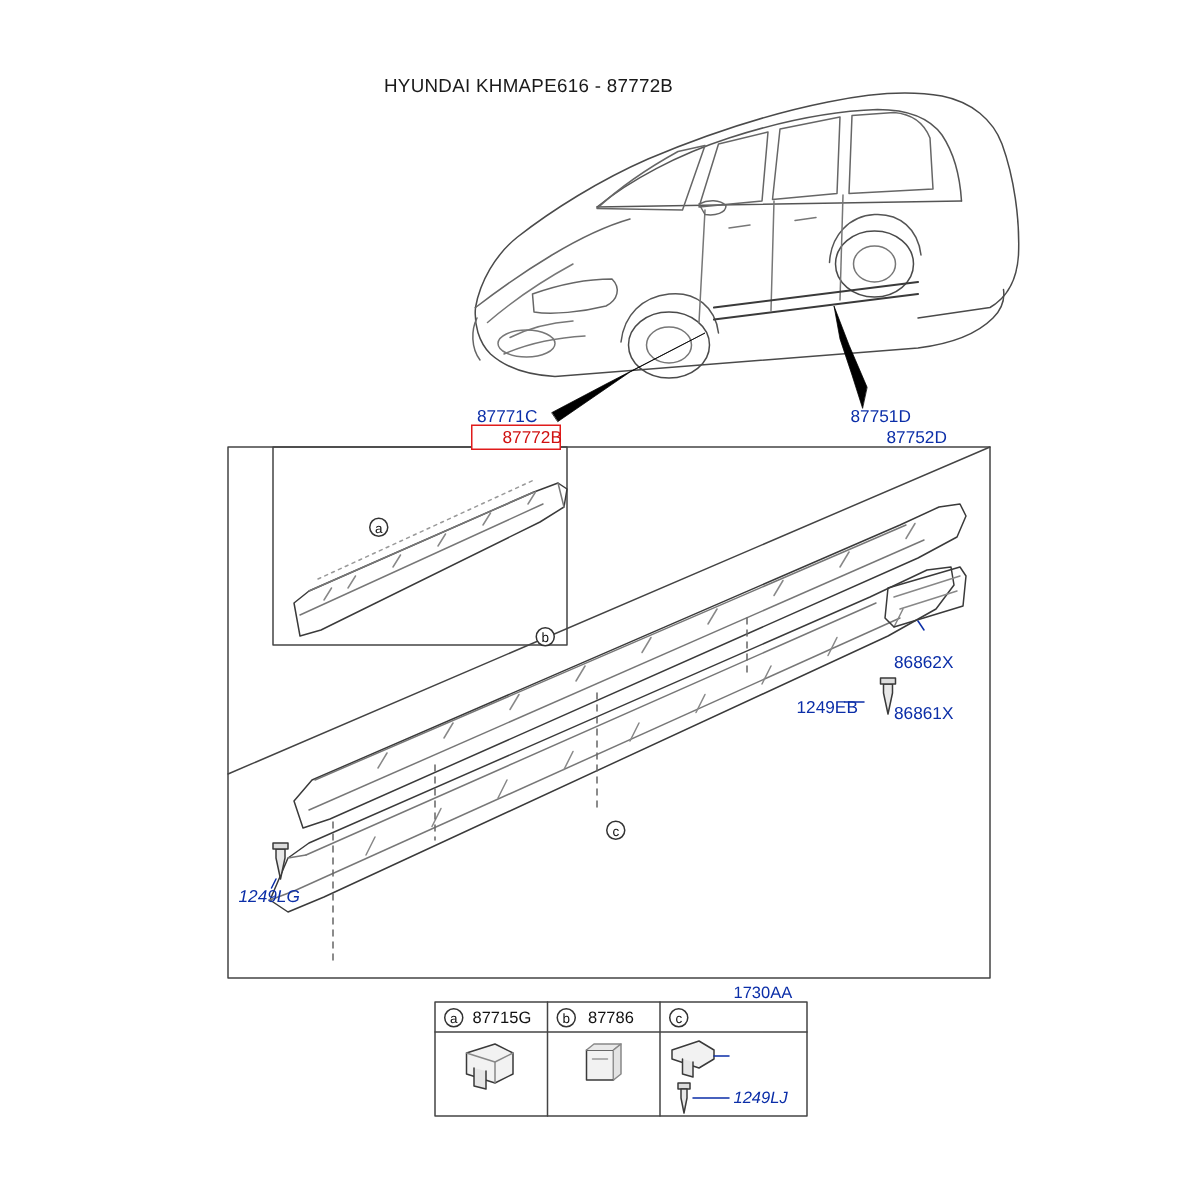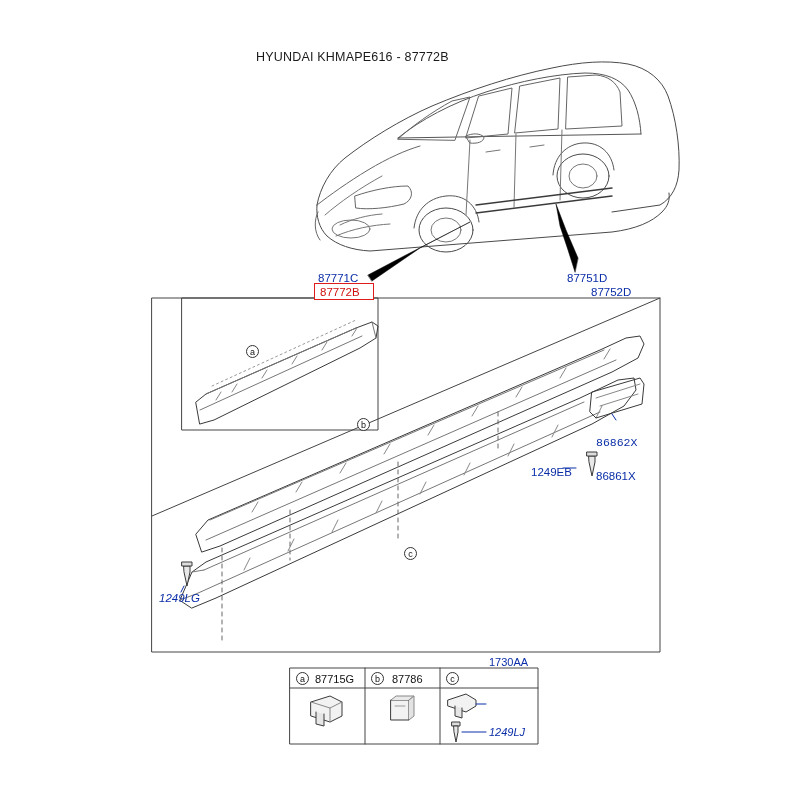--- a/index.html
+++ b/index.html
@@ -30,21 +30,21 @@
     top: 0;
     width: 800px;
     height: 800px;
   }
   .lbl {
     position: absolute;
     font-size: 11.5px;
     white-space: nowrap;
   }
   .lbl.blue { color: #0b2ea8; }
-  .lbl.red  { color: #d01010; }
+  .lbl.red  { color: #d01010; margin-left: 15px; }
   .hl-box {
     position: absolute;
     border: 1.5px solid #e01b1b;
     background: #ffffff;
     box-sizing: border-box;
   }
   .legend-cell-label {
     position: absolute;
     font-size: 11px;
     color: #111;
@@ -247,21 +247,21 @@
     </g>
   </svg>
 
   <div class="hl-box" style="left:314px; top:283px; width:60px; height:17px;"></div>
 
   <div class="lbl blue" style="left:318px; top:272px;">87771C</div>
   <div class="lbl red" style="left:320px; top:286px;">87772B</div>
   <div class="lbl blue" style="left:567px; top:272px;">87751D</div>
   <div class="lbl blue" style="left:567px; top:286px;padding-left:24px;">87752D</div>
   <div class="lbl blue" style="left:596px; top:422px;margin-top:48px;">86861X</div>
-  <div class="lbl blue" style="left:596px; top:436px;font-family:Liberation Mono, monospace;">86862X</div>
+  <div class="lbl blue" style="left:596px; top:436px;">86862X</div>
   <div class="lbl blue" style="left:531px; top:466px;text-align:right;">1249EB</div>
   <div class="lbl blue" style="left:159px; top:592px;font-style:italic;">1249LG</div>
 
   <div class="circ" style="left:246px; top:345px;">a</div>
   <div class="circ" style="left:357px; top:418px;">b</div>
   <div class="circ" style="left:404px; top:547px;">c</div>
 
   <div class="circ" style="left:296px; top:672px;">a</div>
   <div class="legend-cell-label" style="left:315px; top:673px;">87715G</div>
 

